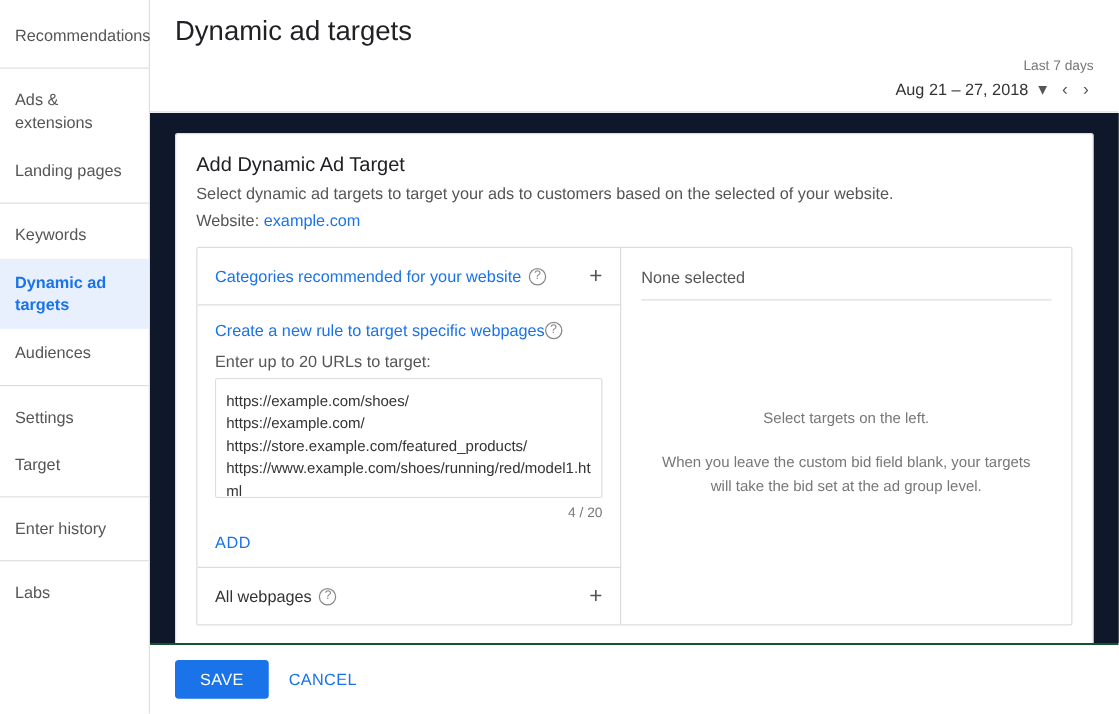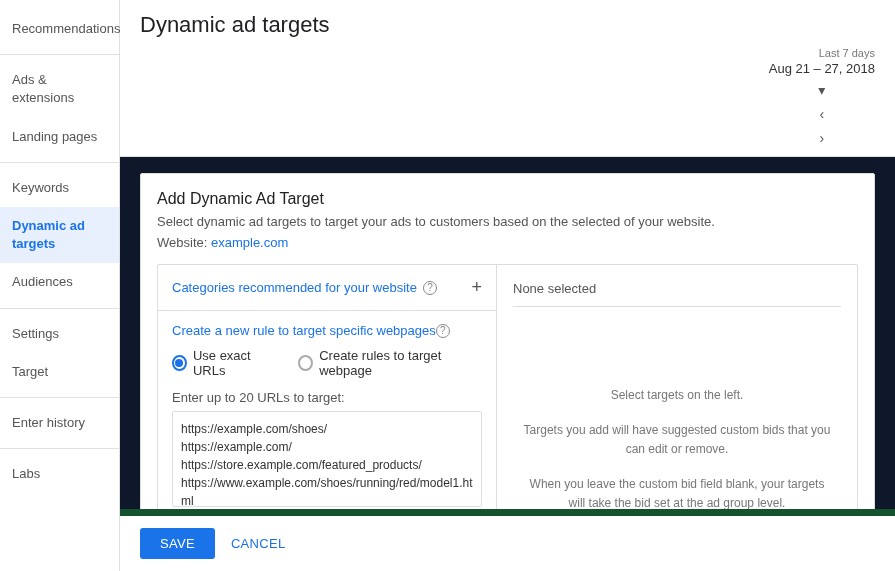--- a/index.html
+++ b/index.html
@@ -62,21 +62,20 @@
     .date-range-label {
       font-size: 11px;
       color: #777;
       margin-top: 35px;
     }
     .date-range-controls {
       display: flex;
       align-items: center;
       gap: 4px;
       margin-top: 2px;
-      flex-direction: column;
     }
     .date-range-text {
       font-size: 13px;
       color: #333;
     }
     .date-nav-btn {
       background: none;
       border: none;
       cursor: pointer;
       color: #555;
@@ -284,21 +283,21 @@
       font-size: 12px;
       line-height: 1.6;
     }
 
     
     .footer {
       display: flex;
       align-items: center;
       gap: 16px;
       padding: 12px 20px;
-      border-top: 7px solid #14532d;
+      border-top: 2px solid #14532d;
       background: #fff;
     }
     .save-btn {
       background: #1a73e8;
       color: #fff;
       border: none;
       padding: 8px 20px;
       font-size: 13px;
       font-weight: 500;
       border-radius: 3px;
@@ -380,30 +379,20 @@
             <span class="plus-icon">+</span>
           </div>
 
           <div class="create-rule-section">
             <div class="create-rule-header">
               <span class="create-rule-text">Create a new rule to target specific webpages</span>
               <span class="help-icon">?</span>
             </div>
 
             
-            <div class="radio-group">
-              <div class="radio-option">
-                <div class="radio-circle filled"></div>
-                <span class="radio-label">Use exact URLs</span>
-              </div>
-              <div class="radio-option">
-                <div class="radio-circle empty"></div>
-                <span class="radio-label">Create rules to target webpage</span>
-              </div>
-            </div>
 
             <div class="url-instruction">Enter up to 20 URLs to target:</div>
             <textarea class="url-textarea" style="">https://example.com/shoes/
 https://example.com/
 https://store.example.com/featured_products/
 https://www.example.com/shoes/running/red/model1.html</textarea>
             <div class="url-count">4 / 20</div>
             <span class="add-link">ADD</span>
           </div>
 
@@ -413,22 +402,20 @@
               <span class="help-icon">?</span>
             </div>
             <span class="plus-icon">+</span>
           </div>
         </div>
 
         <div class="right-col">
           <div class="none-selected-row" style="width:100%;padding:0 0 10px 0;border-bottom:1px solid #ddd;">None selected</div>
           <div class="right-info-area">
             <div class="right-info-line">Select targets on the left.</div>
-            <div class="right-info-line">Targets you add will have suggested custom bids
-that you can edit or remove.</div>
             <div class="right-info-line">When you leave the custom bid field blank, your
 targets will take the bid set at the ad group level.</div>
           </div>
         </div>
       </div>
     </div>
   </div>
 
   <div class="footer">
     <button class="save-btn">SAVE</button>

